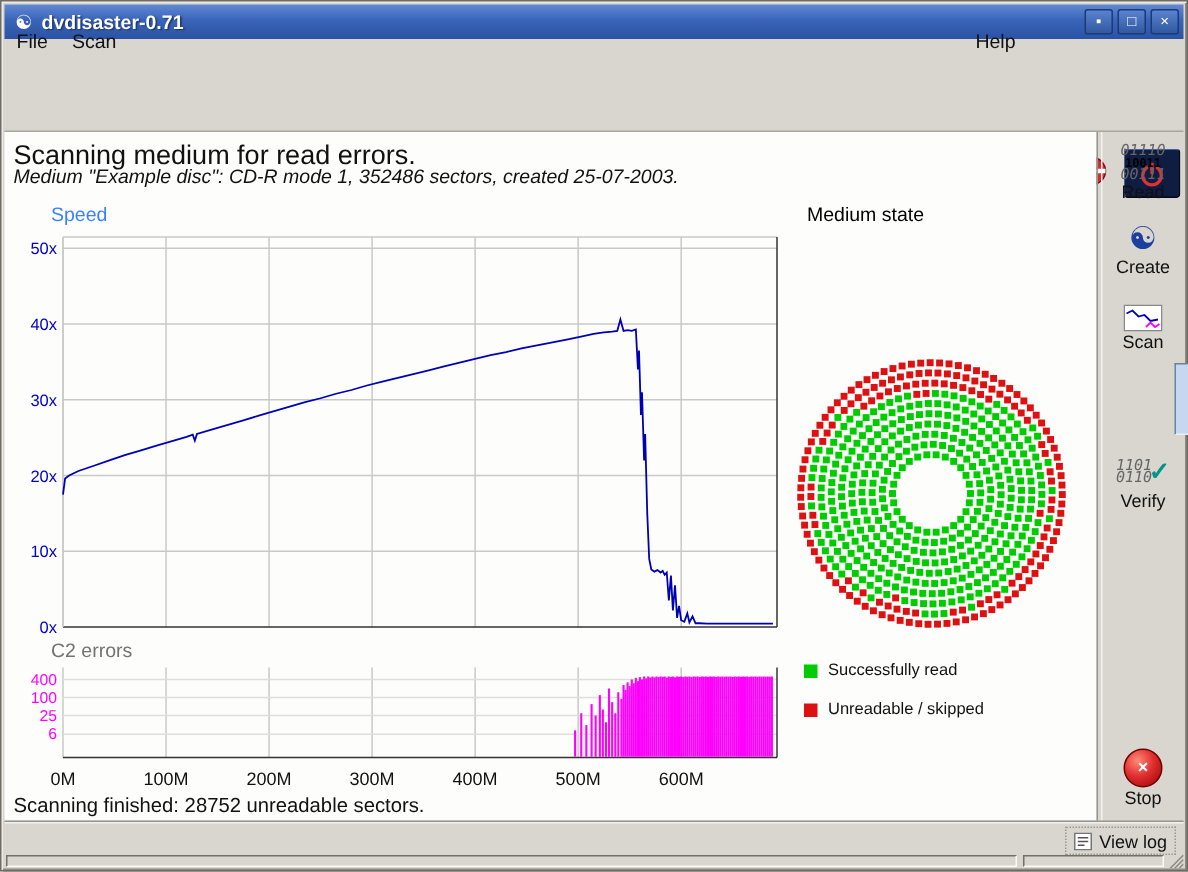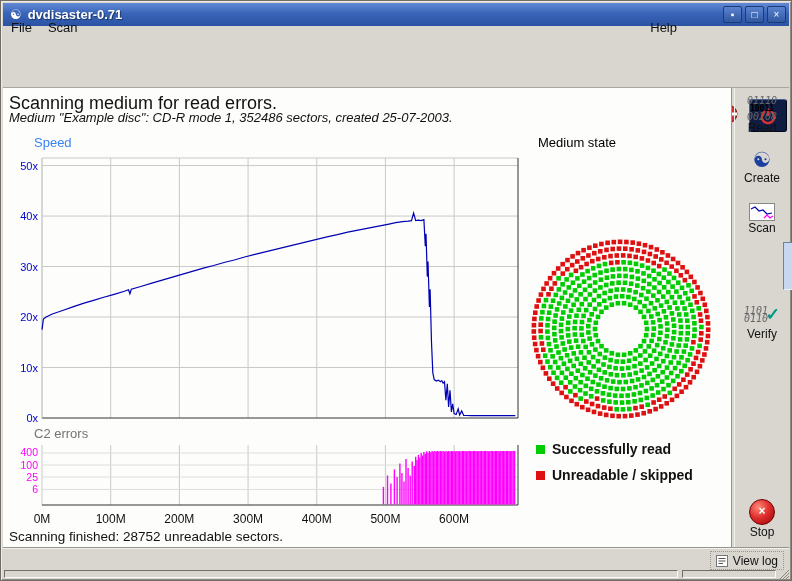--- a/index.html
+++ b/index.html
@@ -34,21 +34,21 @@
   .power-btn{position:absolute;left:746px;top:52px;width:36px;height:31px;background:#101d42;
     border:1px solid;border-color:#47609c #04071a #04071a #47609c;border-radius:3px;
     display:flex;align-items:center;justify-content:center;}
   .tool-sep{position:absolute;left:0;top:40px;width:786px;height:0;border-top:1px solid #a9a69e;}
   
   .canvas{position:absolute;left:3px;top:88px;width:728px;height:459px;background:#fdfdfb;}
   .headline{position:absolute;left:6px;top:5px;font-size:18px;}
   .subline{position:absolute;left:6px;top:22px;font-size:13px;font-style:italic;}
   .chart-title{position:absolute;font-size:13px;}
   .finished{position:absolute;left:6px;top:441px;font-size:13.5px;}
-  .legend-row{position:absolute;display:flex;align-items:center;gap:7px;font-size:14px;font-weight:bold;}
+  .legend-row{position:absolute;display:flex;align-items:center;gap:7px;font-size:11px;}
   .swatch{width:9px;height:9px;display:inline-block;}
   
   .vsep{position:absolute;left:731px;top:88px;width:2px;height:459px;
     border-left:1px solid #96948d;border-right:1px solid #f2f1ed;}
   .side-btn{position:absolute;left:735px;width:54px;display:flex;flex-direction:column;
     align-items:center;justify-content:flex-end;font-size:12px;border:1px solid transparent;
     box-sizing:border-box;padding-bottom:2px;}
   .side-btn.selected{background:#c7d7ef;border-color:#67839f #e8f0fa #e8f0fa #67839f;margin-left:48px;}
   .bin-rows{font-family:"DejaVu Sans Mono",monospace;text-align:center;line-height:8px;}
   .bin-dim{font-size:10px;color:#666;font-style:italic;}
@@ -879,21 +879,21 @@
       <span>Unreadable / skipped</span>
     </div>
   </div>
 
   <div class="vsep"></div>
 
   <div class="side-btn" style="top:92px;height:46px;">
     <div class="bin-rows">
       <div class="bin-dim">01110</div>
       <div class="bin-strong">10011</div>
-      <div class="bin-dim">00208</div>
+      <div class="bin-dim">00111</div>
     </div>
     <span>Read</span>
   </div>
 
   <div class="side-btn" style="top:142px;height:46px;">
     <span class="create-glyph">☯</span>
     <span>Create</span>
   </div>
 
   <div class="side-btn" style="top:192px;height:46px;">

